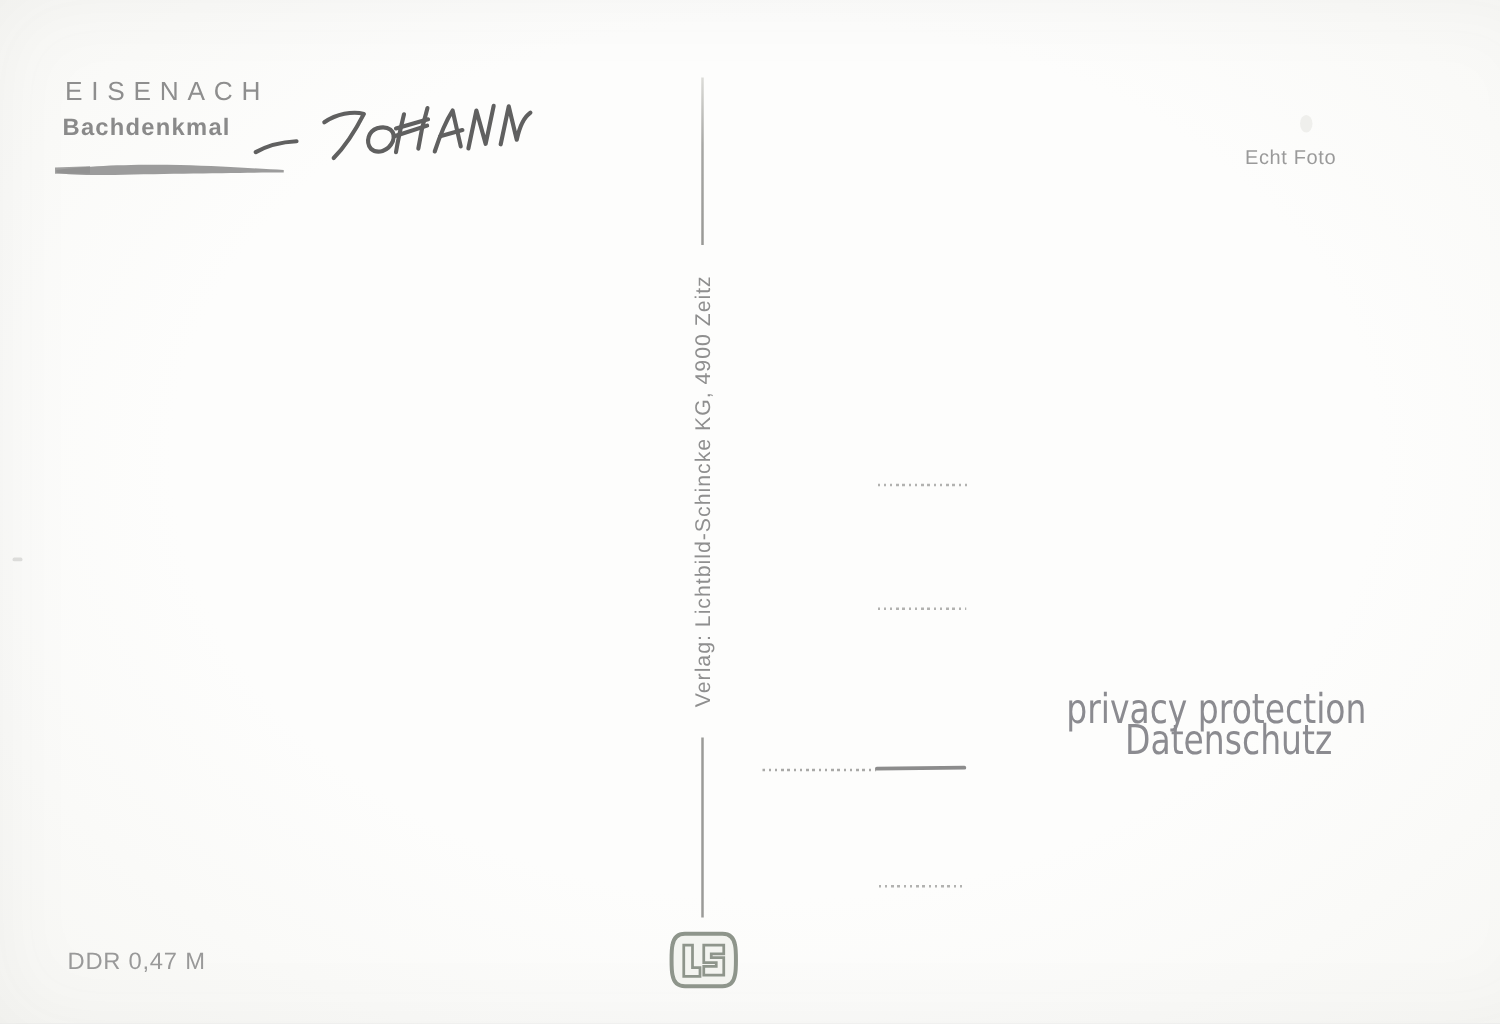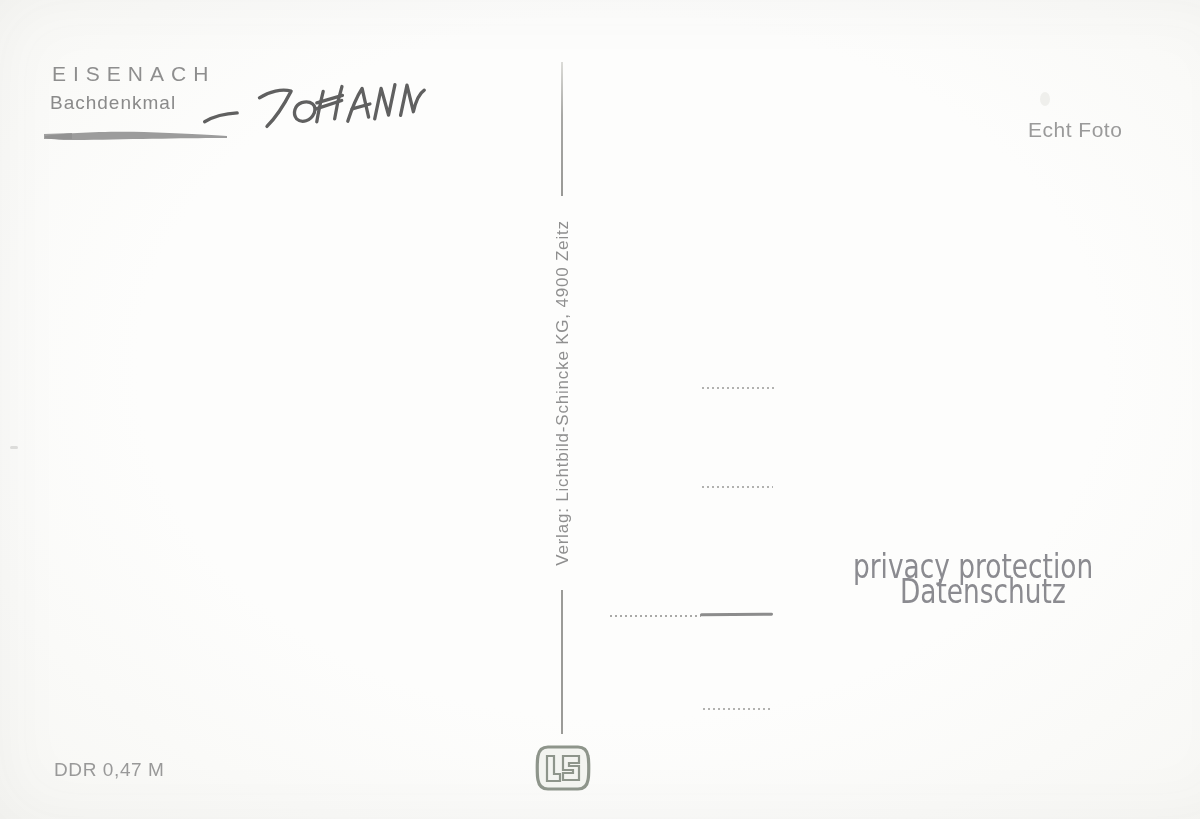--- a/index.html
+++ b/index.html
@@ -8,26 +8,26 @@
     width:1200px;height:819px;
     background:radial-gradient(ellipse at 50% 45%, #fdfdfc 55%, #f7f7f4 100%);
     box-shadow:inset 0 0 70px rgba(80,80,70,.05);
     overflow:hidden;
     font-family:"Liberation Sans", sans-serif;
     padding-left:41px;
   }
   .abs{position:absolute;}
   
   .city-title{left:52px;top:62px;font-size:21px;letter-spacing:7px;color:#8e8e8e;font-weight:400;}
-  .subject-subtitle{left:50px;top:92px;font-size:19px;letter-spacing:1px;color:#8a8a8a;}
+  .subject-subtitle{left:50px;top:92px;font-size:19px;letter-spacing:1px;color:#8a8a8a;font-weight:bold;}
   .underline-svg{left:44px;top:130px;}
   
   .handwriting-svg{left:198px;top:72px;transform:rotate(-3deg);}
   
-  .photo-type{left:1028px;top:118px;font-size:21px;letter-spacing:.5px;color:#9a9a9a;}
+  .photo-type{left:996px;top:118px;font-size:16px;letter-spacing:.5px;color:#9a9a9a;}
   
   .divider-top{left:561px;top:62px;width:2px;height:134px;
     background:linear-gradient(to bottom,#dcdcd8 0%,#a8a8a5 40%,#999996 100%);}
   .divider-bottom{left:561px;top:590px;width:2px;height:144px;background:#9b9b98;}
   .publisher-imprint{
     left:368px;top:382px;width:390px;height:22px;
     transform:rotate(-90deg);
     font-size:17px;letter-spacing:.8px;color:#8f8f8f;
     text-align:center;white-space:nowrap;line-height:22px;
   }

